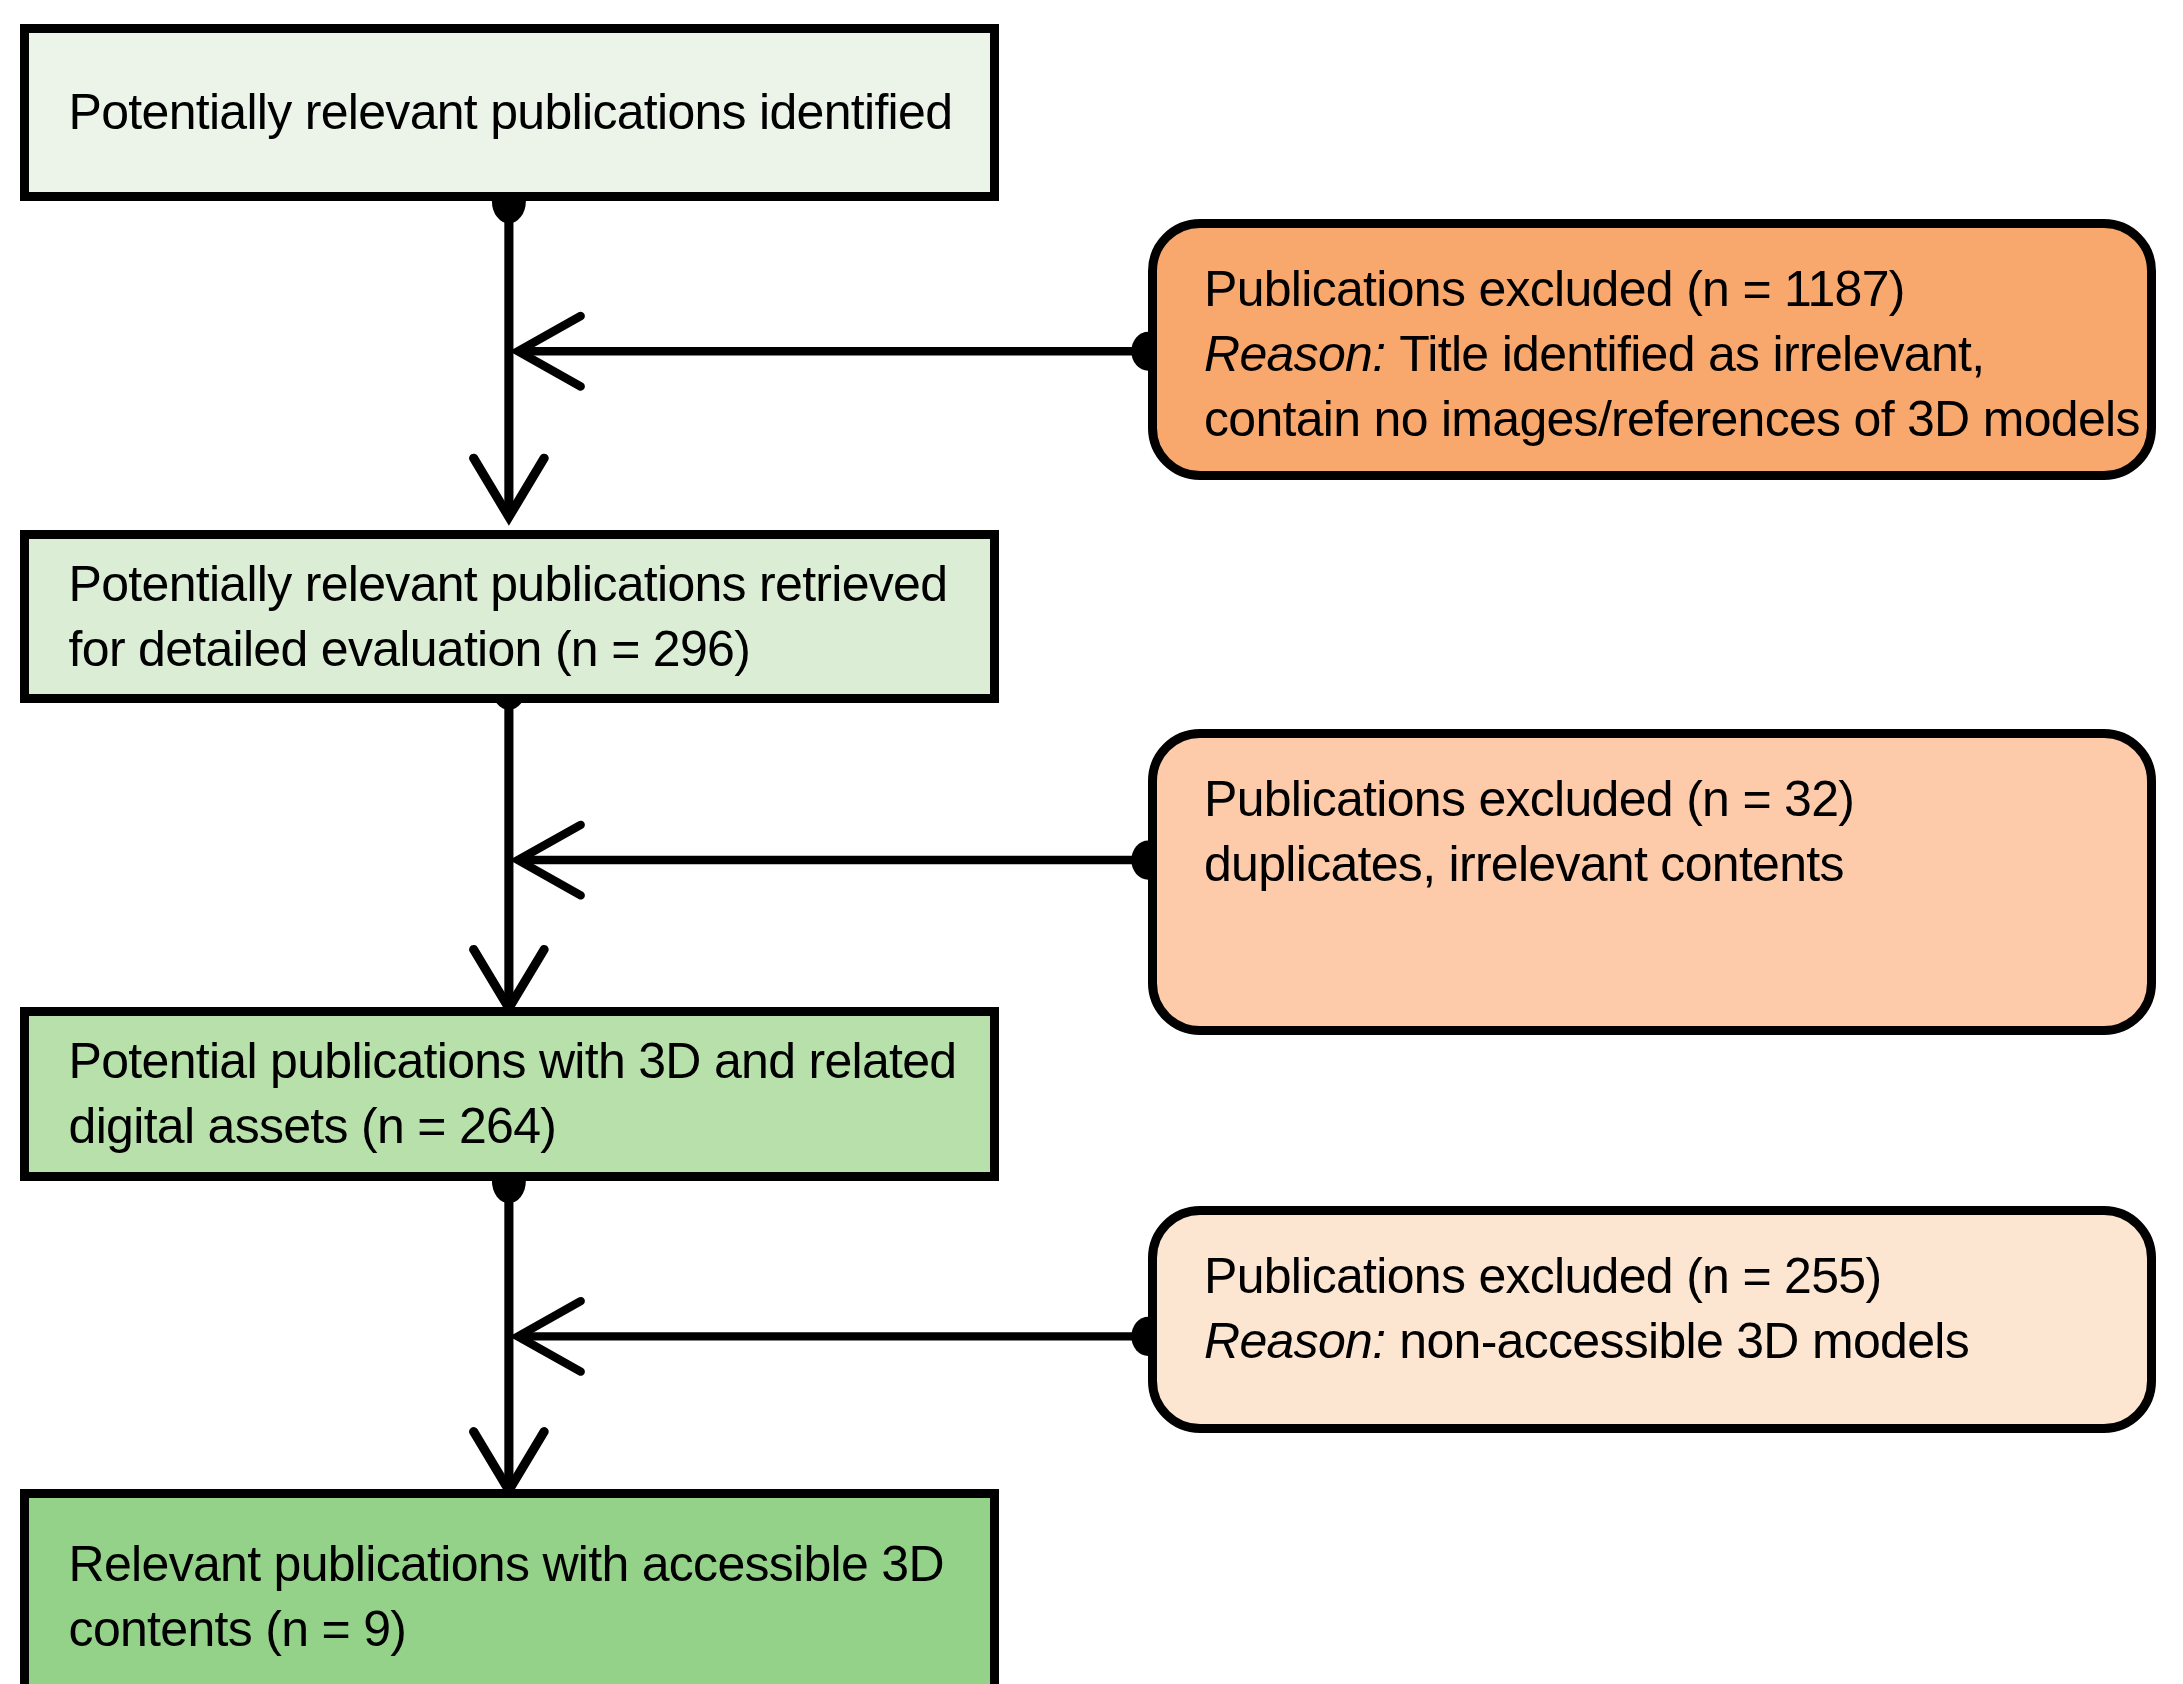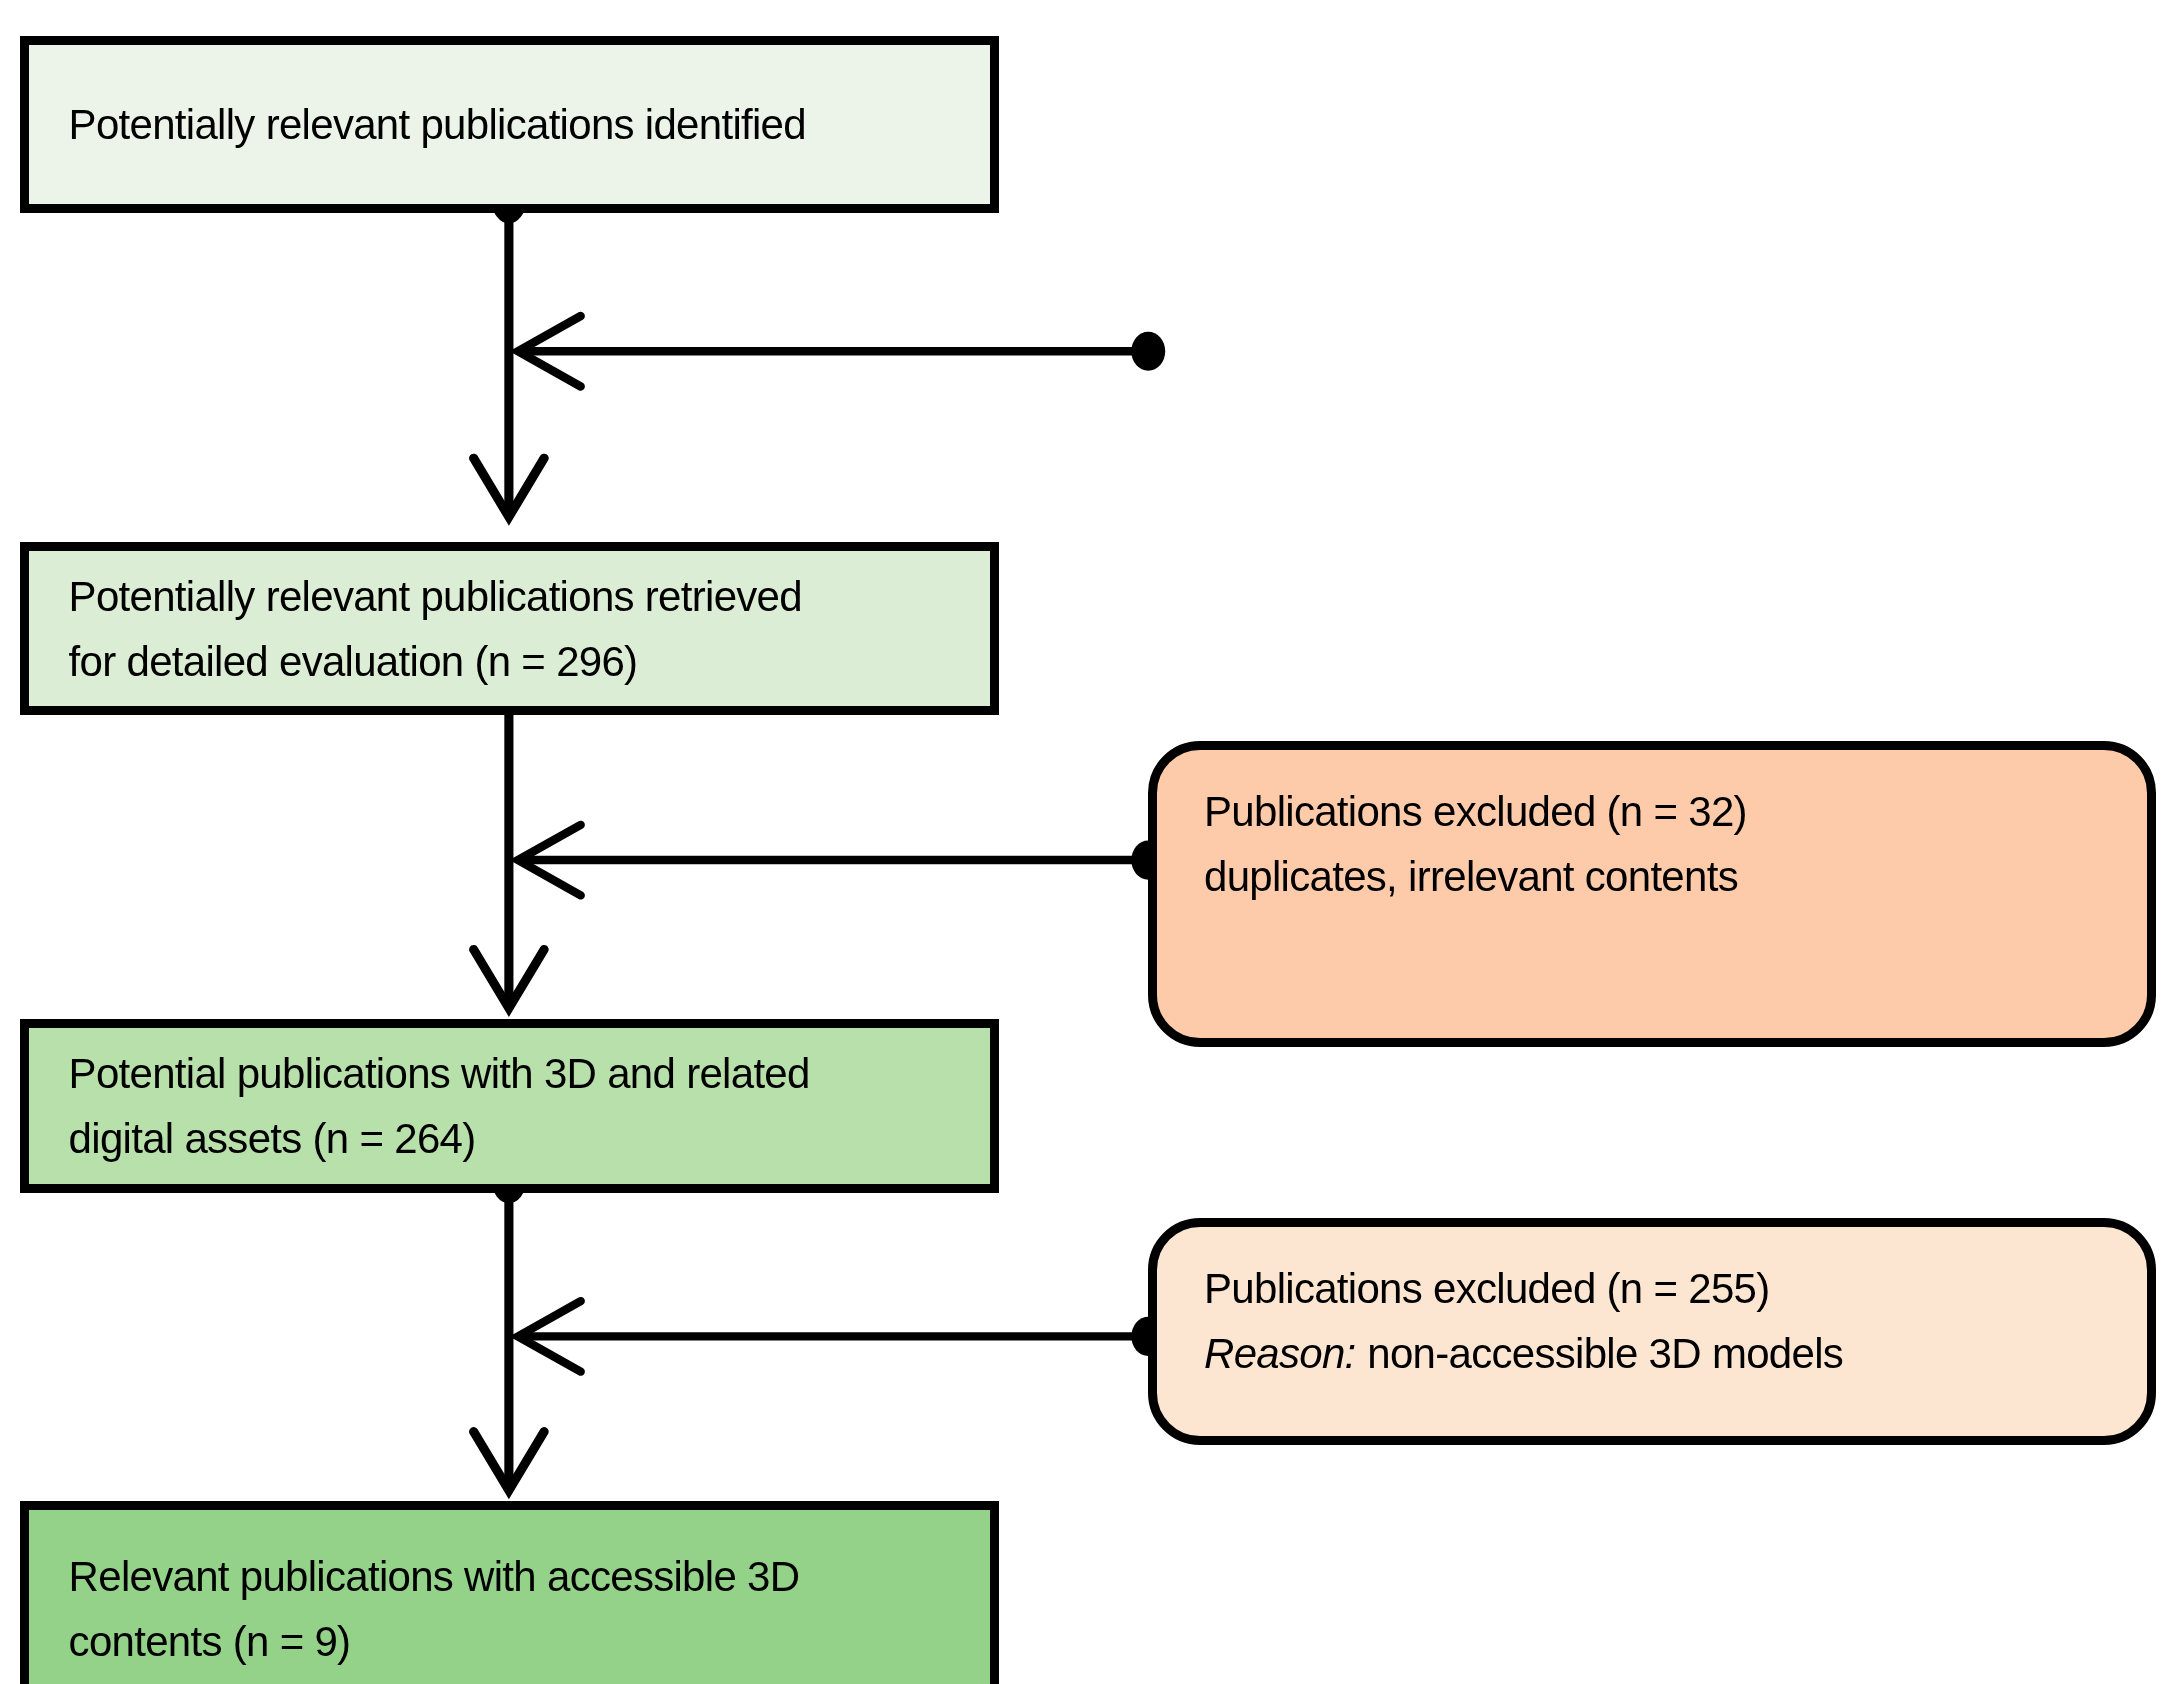--- a/index.html
+++ b/index.html
@@ -22,24 +22,23 @@
     top: 0;
     width: 2183px;
     height: 1685px;
     z-index: 1;
   }
   .box {
     position: absolute;
     box-sizing: border-box;
     border: 9px solid #000000;
     z-index: 2;
-    font-size: 42px;
+    font-size: 50px;
     line-height: 65px;
     letter-spacing: -0.7px;
-    margin-top: 12px;
   }
   .gbox {
     left: 19.6px;
     width: 979px;
     display: flex;
     flex-direction: column;
     justify-content: center;
     padding-left: 40px;
     padding-right: 10.4px;
   }
@@ -120,20 +119,27 @@
   <div class="box gbox gbox-3" style="background-color: rgb(184, 224, 170);">
     <div class="line">Potential publications with 3D and related</div>
     <div class="line">digital assets (n = 264)</div>
   </div>
 
   <div class="box gbox gbox-4" style="background-color: rgb(148, 210, 137);">
     <div class="line">Relevant publications with accessible 3D</div>
     <div class="line">contents (n = 9)</div>
   </div>
 
+  <div class="box obox obox-1" style="background-color: rgb(249, 168, 109);">
+    <div class="line">Publications excluded (n = 1187)</div>
+    <div class="line">
+      <span class="reason-label">Reason:</span><span>Title identified as irrelevant,</span>
+    </div>
+    <div class="line">contain no images/references of 3D models</div>
+  </div>
 
   <div class="box obox obox-2" style="background-color: rgb(254, 203, 170);">
     <div class="line">Publications excluded (n = 32)</div>
     <div class="line">duplicates, irrelevant contents</div>
   </div>
 
   <div class="box obox obox-3" style="background-color: rgb(252, 229, 209);">
     <div class="line">Publications excluded (n = 255)</div>
     <div class="line">
       <span class="reason-label">Reason:</span><span>non-accessible 3D models</span>

